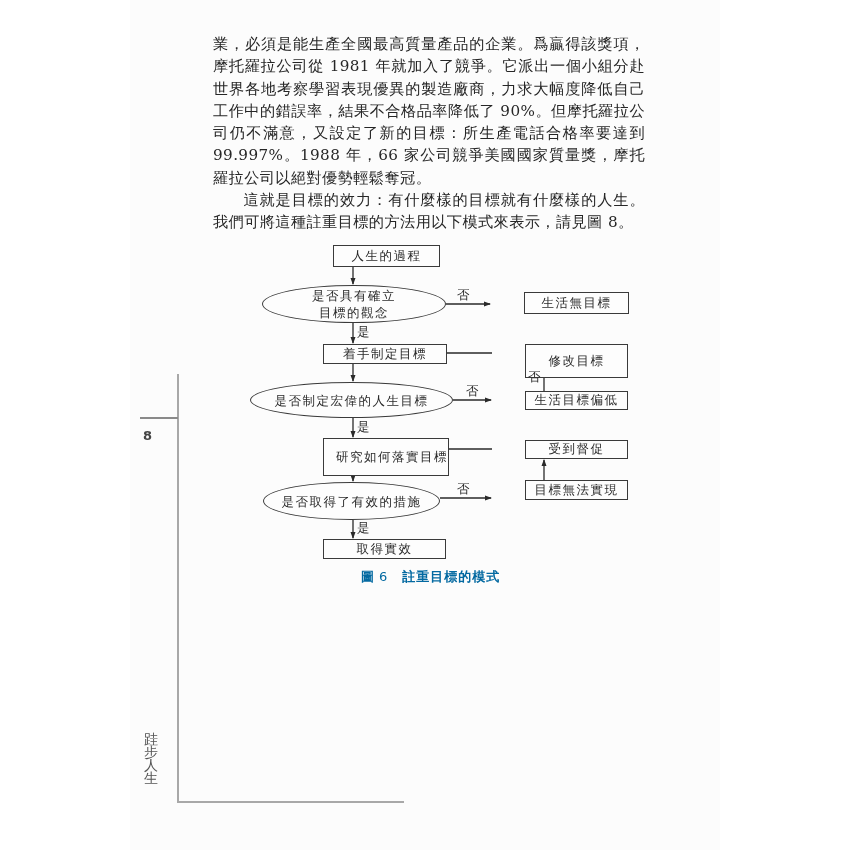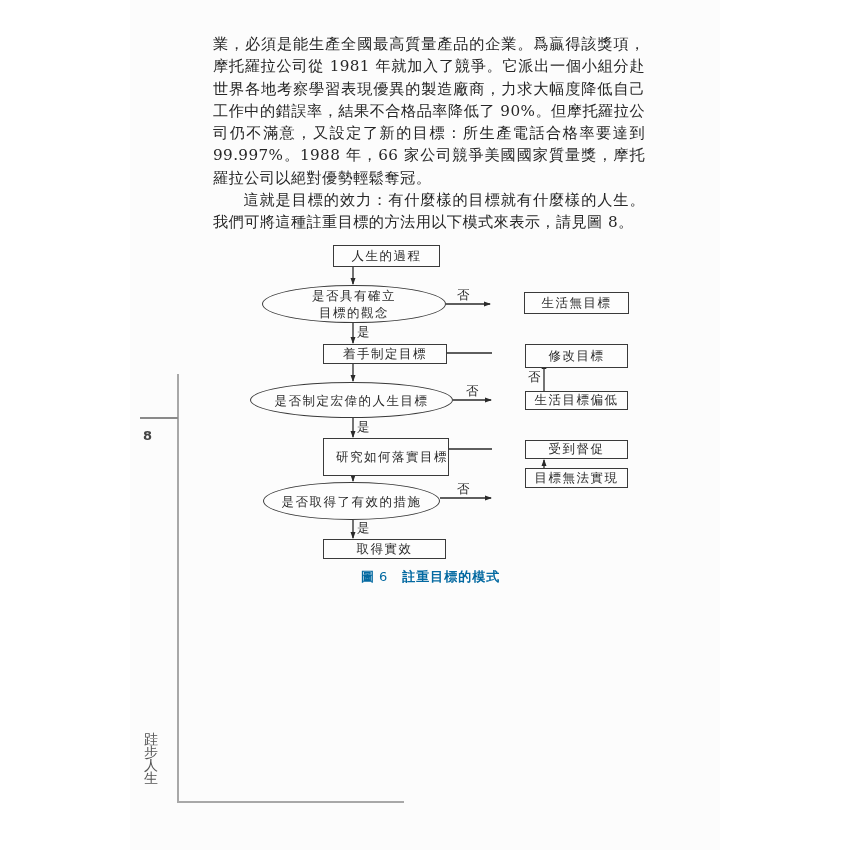--- a/index.html
+++ b/index.html
@@ -94,21 +94,21 @@
 </div>
 <span class="fc-label" style="left:457px;top:287px;">否</span>
 <div class="fc-box" style="left:491px;top:292px;width:105px;height:22px;">
   <span>生活無目標</span>
 </div>
 <span class="fc-label" style="left:357px;top:324px;">是</span>
 
 <div class="fc-box" style="left:290px;top:344px;width:124px;height:20px;font-family:Liberation Serif, serif;">
   <span>着手制定目標</span>
 </div>
-<div class="fc-box" style="left:492px;top:344px;width:103px;height:24px;">
+<div class="fc-box" style="left:492px;top:344px;width:103px;height:34px;">
   <span>修改目標</span>
 </div>
 <span class="fc-label" style="left:528px;top:369px;">否</span>
 
 <div class="fc-ellipse" style="left:250px;top:382px;width:203px;height:36px;">
   <span>是否制定宏偉的人生目標</span>
 </div>
 <span class="fc-label" style="left:466px;top:383px;">否</span>
 <div class="fc-box" style="left:492px;top:391px;width:103px;height:19px;">
   <span>生活目標偏低</span>
@@ -119,21 +119,21 @@
   <span>研究如何落實目標</span>
 </div>
 <div class="fc-box" style="left:492px;top:440px;width:103px;height:19px;">
   <span>受到督促</span>
 </div>
 
 <div class="fc-ellipse" style="left:263px;top:482px;width:177px;height:38px;">
   <span>是否取得了有效的措施</span>
 </div>
 <span class="fc-label" style="left:457px;top:481px;">否</span>
-<div class="fc-box" style="left:492px;top:468px;width:103px;height:20px;">
+<div class="fc-box" style="left:492px;top:480px;width:103px;height:20px;">
   <span>目標無法實現</span>
 </div>
 <span class="fc-label" style="left:357px;top:520px;">是</span>
 
 <div class="fc-box" style="left:290px;top:539px;width:123px;height:20px;">
   <span>取得實效</span>
 </div>
 
 <div class="caption">
   <span>圖</span><span class="num">6</span><span>註重目標的模式</span>

